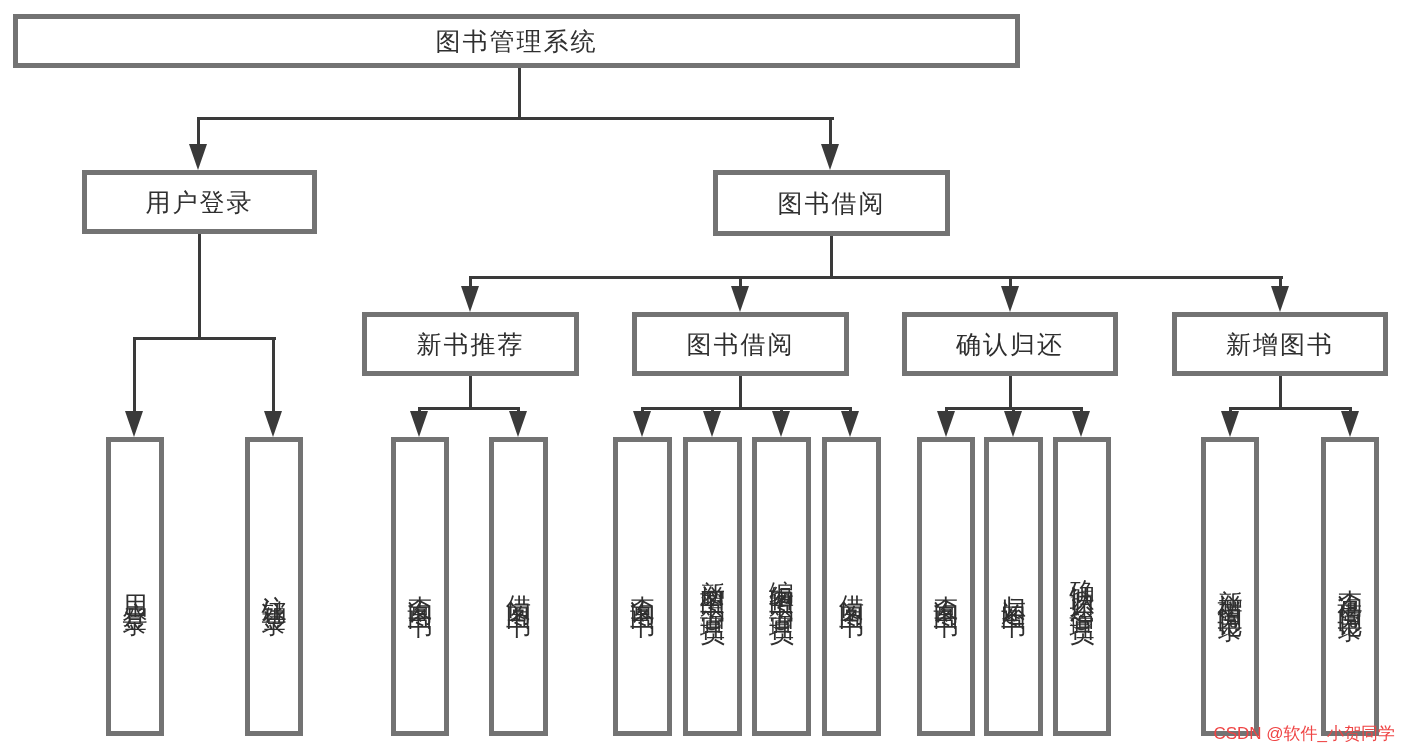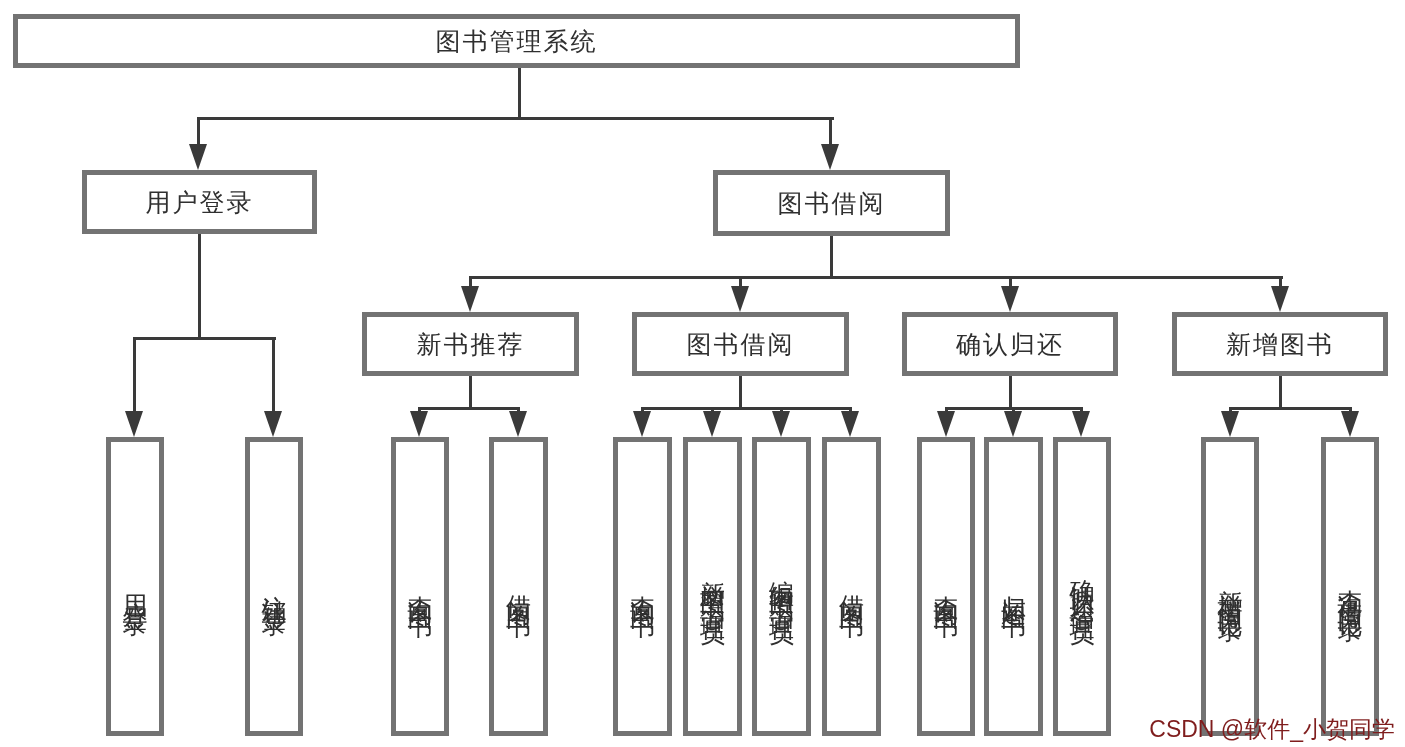--- a/index.html
+++ b/index.html
@@ -35,22 +35,22 @@
     position: absolute;
     width: 0; height: 0;
     border-left: 9px solid transparent;
     border-right: 9px solid transparent;
     border-top: 26px solid #3a3a3a;
   }
   #watermark {
     position: absolute;
     right: 10px;
     bottom: 2px;
-    font-size: 23px;
-    color: #7f1d1d;
+    font-size: 17px;
+    color: #ef4444;
     z-index: 10;
     white-space: nowrap;
   }
 </style>
 </head>
 <body>
 
 <div id="stage">
 
   <div class="line" style="left:518px; top:67px; width:3px; height:53px;"></div>

